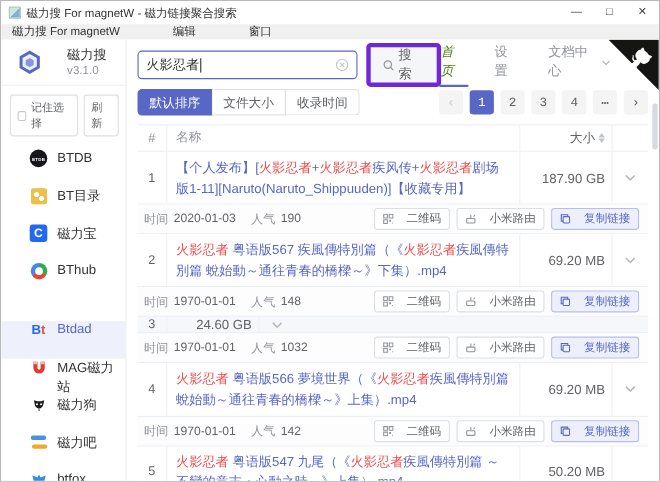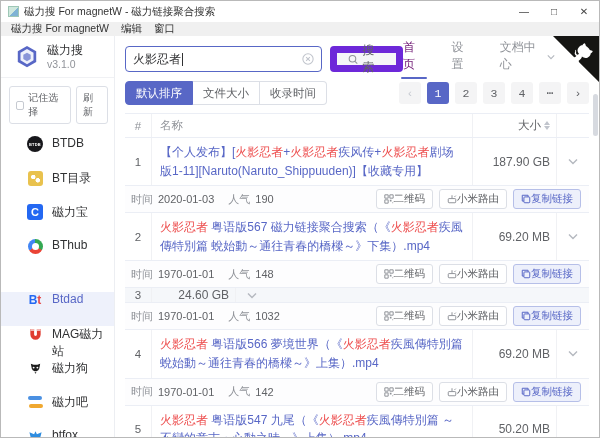--- a/index.html
+++ b/index.html
@@ -6,27 +6,27 @@
   html,body{ background:#9aa0a6; }
   body{ font-family:"Liberation Sans","DejaVu Sans",sans-serif; }
   .window{ width:600px; height:438px; background:#fff; position:relative; overflow:hidden;
            border:1px solid #b9b9b9; }
   
   .titlebar{ height:21px; display:flex; align-items:center; padding-left:7px; background:#fff; font-size:10.5px; color:#333; }
   .app-ico{ width:11px; height:11px; margin-right:5px; border:1px solid #9ec7b6; background:linear-gradient(135deg,#cfe8dd 50%,#7fb3d5 50%); }
   .win-controls{ margin-left:auto; display:flex; height:21px; }
   .win-controls span{ width:30px; text-align:center; line-height:21px; font-size:10px; color:#444; cursor:default; }
   
-  .menubar{ height:14px; background:#f0f0f0; display:flex; align-items:center; font-size:10.5px; color:#333; padding-left:4px; }
+  .menubar{ height:14px; background:#f0f0f0; display:flex; align-items:center; font-size:10.5px; color:#333; padding-left:4px;gap:36px; }
   .menubar span{ padding:0 6px; }
   
   .app-body{ height:403px; display:flex; position:relative; background:#fff; }
   
   .sidebar{ width:114px; border-right:1px solid #eceef2; flex-shrink:0; }
-  .brand{ display:flex; align-items:center; gap:7px; padding:7px 0 7px 13px; border-bottom:1px solid #f0f1f4; }
+  .brand{ display:flex; align-items:center; gap:21px; padding:7px 0 7px 13px; border-bottom:1px solid #f0f1f4; }
   .brand svg{ width:26px; height:26px; }
   .brand-name{ font-size:12px; color:#303133; line-height:1.25; }
   .brand-ver{ font-size:10.5px; color:#909399; }
   .side-btns{ display:flex; gap:5px; padding:8px 6px 8px 8px; }
   .side-btns .sbtn{ display:flex; align-items:center; gap:4px; font-size:10px; color:#606266; background:#fff;
        border:1px solid #dcdfe6; border-radius:3px; padding:4px 6px; cursor:pointer; }
   .cbox{ width:9px; height:9px; border:1px solid #c6cad1; border-radius:2px; background:#fff; }
   .src-list{ padding-top:4px; }
   .src-item{ height:34px; display:flex; align-items:flex-start; gap:9px; padding-left:26px; font-size:12px; color:#303133; cursor:pointer; }
   .src-item.active{ background:#eef1fb; color:#5867c6;margin-top:20px; }
@@ -46,25 +46,25 @@
   .i-ciliba i{ height:4px; border-radius:2px; display:block; }
   .i-ciliba i:first-child{ background:#4a90e2; width:14px; }
   .i-ciliba i:last-child{ background:#f0a830; width:14px; margin-left:1px; }
   
   .main{ flex:1; padding:8px 10px 0 10px; position:relative; overflow:hidden; }
   .search-row{ display:flex; align-items:center; height:30px; }
   .search-box{ width:205px; height:26px; border:1px solid #5867c6; border-radius:4px; display:flex; align-items:center;
                padding:0 7px; font-size:12px; color:#303133; background:#fff; }
   .caret{ width:1px; height:13px; background:#303133; margin-left:1px; }
   .search-box .clear{ margin-left:auto; color:#c0c4cc; display:flex; }
-  .search-btn{ height:26px; margin-left:8px; padding:0 11px; display:flex; align-items:center; gap:4px;
-               background:#f5f6f8; border:7px solid #6d28d9; border-radius:4px; font-size:12px; color:#606266; cursor:pointer; }
+  .search-btn{ height:40px; margin-left:8px; padding:0 11px; display:flex; align-items:center; gap:4px;
+               background:#f5f6f8; border:4px solid #6d28d9; border-radius:4px; font-size:12px; color:#606266; cursor:pointer; }
   .nav{ margin-left:auto; display:flex; gap:26px; font-size:12px; color:#909399; padding-right:34px; }
   .nav-item{ position:relative; cursor:pointer; display:flex; align-items:center; gap:3px; padding-bottom:6px; }
-  .nav-item.active{ color:#701a75; }
+  .nav-item.active{ color:#4d7c0f;font-style:italic; }
   .nav-item.active::after{ content:""; position:absolute; left:-2px; right:-2px; bottom:0; height:2px; background:#5867c6; border-radius:1px; }
   
   .gh-corner{ position:absolute; top:0; right:0; width:46px; height:46px; cursor:pointer; z-index:5; }
   .gh-corner svg{ position:absolute; top:0; right:0; }
   
   .toolbar{ display:flex; align-items:center; margin-top:7px;font-family:Liberation Mono, monospace; }
   .tab-group{ display:flex; }
   .tab{ height:24px; padding:0 10px; display:flex; align-items:center; font-size:11.5px; color:#606266;
         background:#fff; border:1px solid #dcdfe6; border-left-width:0; cursor:pointer; }
   .tab:first-child{ border-left-width:1px; border-radius:4px 0 0 4px; }
@@ -92,21 +92,21 @@
   .tr-main{ display:flex; border-bottom:1px solid #ebeef5; background:#fff; }
   .tr-main.hover{ background:#f5f7fa; }
   .tr-main .c-idx{ color:#606266; font-size:11.5px; }
   .name-link{ color:#5867c6; cursor:pointer; word-break:break-all; }
   .name-link .hl{ color:#ed4e4e; }
   .tr-detail{ display:flex; align-items:center; height:27px; padding:0 8px 0 6px; border-bottom:1px solid #ebeef5;
               background:#fdfdfe; font-size:11px; }
   .meta-label{ color:#909399; margin-right:5px; }
   .meta-val{ color:#606266; margin-right:14px; }
   .row-actions{ margin-left:auto; display:flex; gap:6px; }
-  .act-btn{ height:20px; padding:0 7px; display:flex; align-items:center; gap:0; background:#fff;
+  .act-btn{ height:20px; padding:0 7px; display:flex; align-items:center; gap:12px; background:#fff;
             border:1px solid #dcdfe6; border-radius:3px; font-size:10.5px; color:#606266; cursor:pointer; white-space:nowrap; }
   .act-btn.primary{ background:#edf0fb; border-color:#b6bfe8; color:#5867c6; }
   .scroll-thumb{ position:absolute; right:1px; top:58px; width:5px; height:42px; background:#d7dae0; border-radius:3px; }
 </style>
 </head>
 <body>
 
 <div class="window">
 
   <div class="titlebar">
@@ -331,21 +331,21 @@
                     </svg>
           <span class="al">复制链接</span>
         </div>
       </div>
     </div>
   </div>
 
   <div class="trow">
     <div class="tr-main">
       <div class="c-idx">2</div>
-      <div class="c-name"><span class="name-link"><span class="hl">火影忍者</span><span> 粤语版567 磁力链接聚合搜索（《</span><span class="hl">火影忍者</span><span>疾風傳特別篇 蛻始動～通往青春的橋樑～》下集）.mp4</span></span></div>
+      <div class="c-name"><span class="name-link"><span class="hl">火影忍者</span><span> 粤语版567 疾風傳特別篇（《</span><span class="hl">火影忍者</span><span>疾風傳特別篇 蛻始動～通往青春的橋樑～》下集）.mp4</span></span></div>
       <div class="c-size">69.20 MB</div>
       <div class="c-exp">
         <svg width="10" height="7" viewBox="0 0 10 7">
                     <path d="M1 1.5l4 4 4-4" fill="none" stroke="#b4b8bf" stroke-width="1.4"></path>
                   </svg>
       </div>
     </div>
     <div class="tr-detail">
       <span class="meta-label">时间</span>
       <span class="meta-val">1970-01-01</span>

